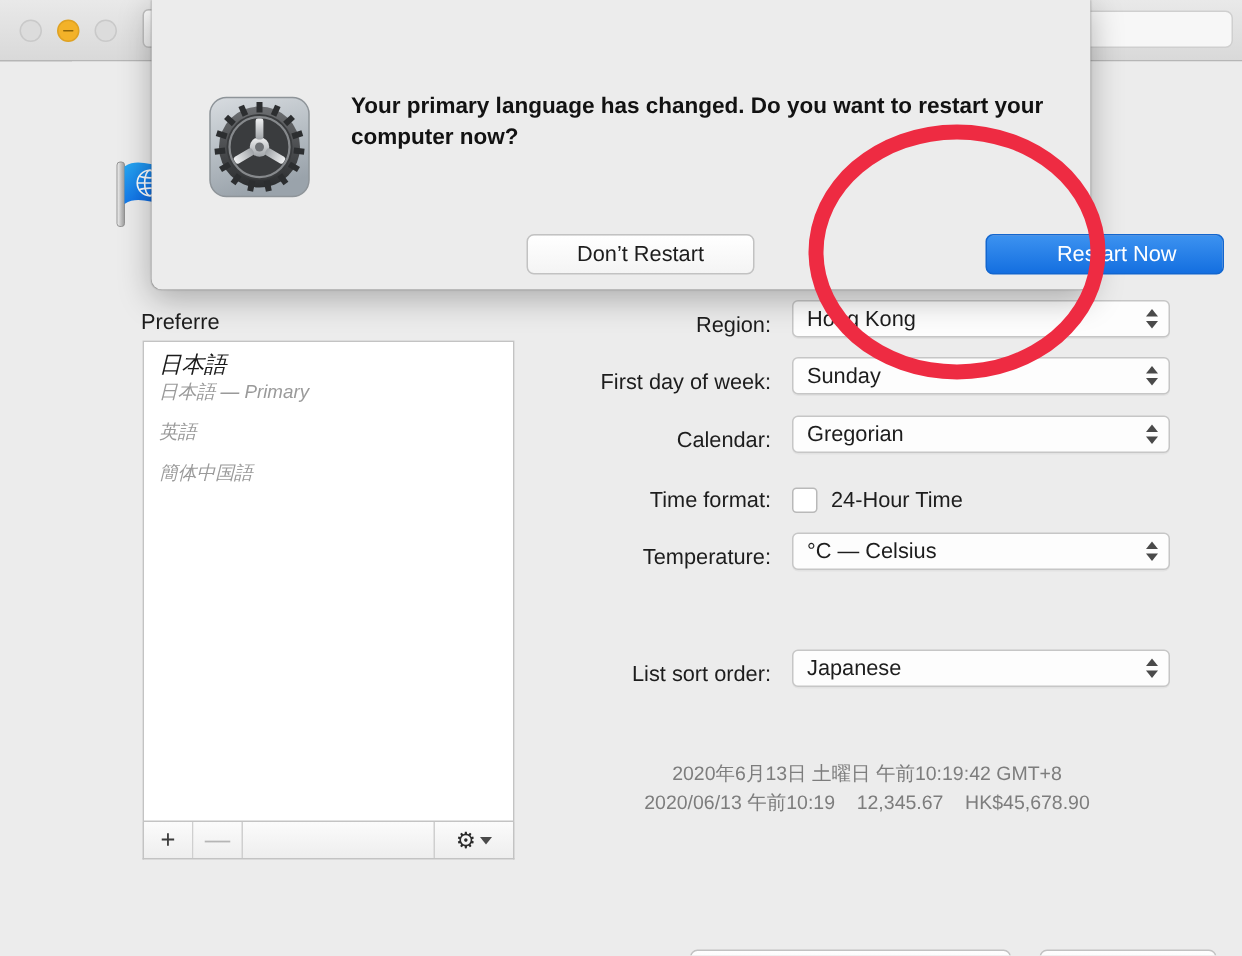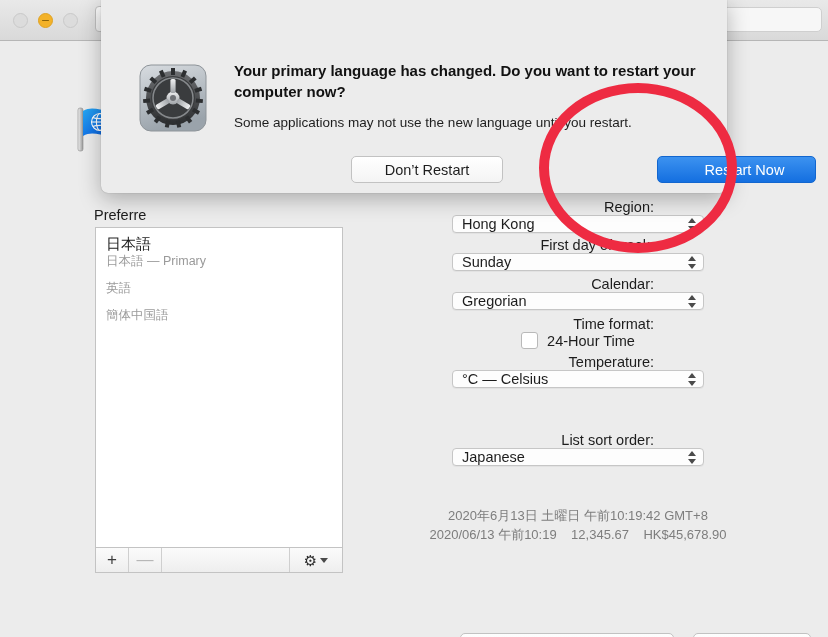--- a/index.html
+++ b/index.html
@@ -165,21 +165,21 @@
 
   
   .listbox {
     position: absolute;
     left: 47px; top: 186px;
     width: 248px; height: 321px;
     background: #ffffff;
     border: 1px solid #c3c3c3;
     box-sizing: border-box;
   }
-  .lang-row { padding: 6px 16px 4px 10px; }
+  .lang-row { padding: 6px 16px 4px 10px; font-style: italic; }
   .lang-name {
     font-size: 15px;
     color: #1b1b1b;
     line-height: 19px;
   }
   .lang-sub {
     font-size: 12.5px;
     color: #9a9a9a;
     line-height: 17px;
   }
@@ -223,22 +223,21 @@
     border-top: 5px solid #4a4a4a;
   }
 
   
   .form-row {
     position: absolute;
     left: 300px;
     width: 460px;
     height: 26px;
     display: flex;
-    align-items: center;
-    flex-direction: column;
+    align-items: flex-end;
   }
   .row-label {
     width: 180px;
     text-align: right;
     padding-right: 14px;
     font-size: 14.5px;
     color: #1d1d1d;
     box-sizing: border-box;
   }
   .popup {
@@ -607,21 +606,20 @@
           <rect x="-2" y="-30" width="4" height="7" transform="rotate(240)"></rect>
           <rect x="-2" y="-30" width="4" height="7" transform="rotate(264)"></rect>
           <rect x="-2" y="-30" width="4" height="7" transform="rotate(288)"></rect>
           <rect x="-2" y="-30" width="4" height="7" transform="rotate(312)"></rect>
           <rect x="-2" y="-30" width="4" height="7" transform="rotate(336)"></rect>
         </g>
       </svg>
     </div>
 
     <div class="sheet-title">Your primary language has changed. Do you want to restart your computer now?</div>
-    <div class="sheet-body">Some applications may not use the new language until you restart.</div>
 
     <div class="sheet-btn secondary btn-dont">Don’t Restart</div>
     <div class="sheet-btn primary btn-restart">Restart Now</div>
   </div>
 
   <div class="annot-circle"></div>
 
 </div>
 
 </body></html>

